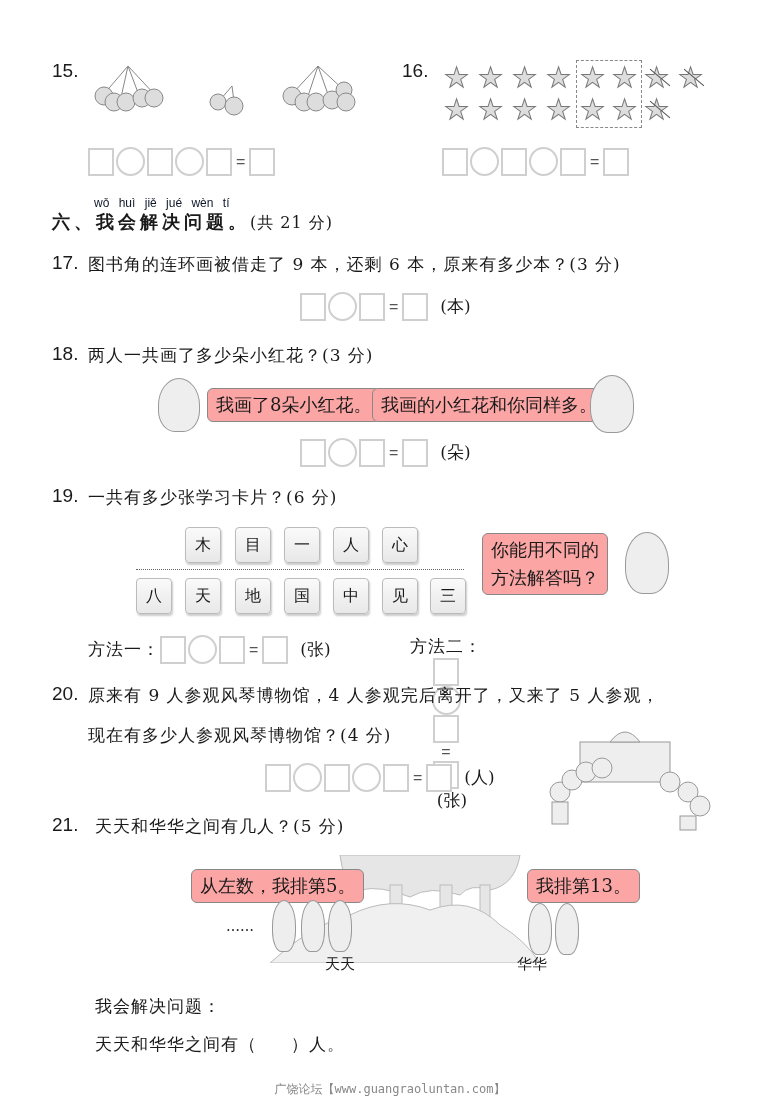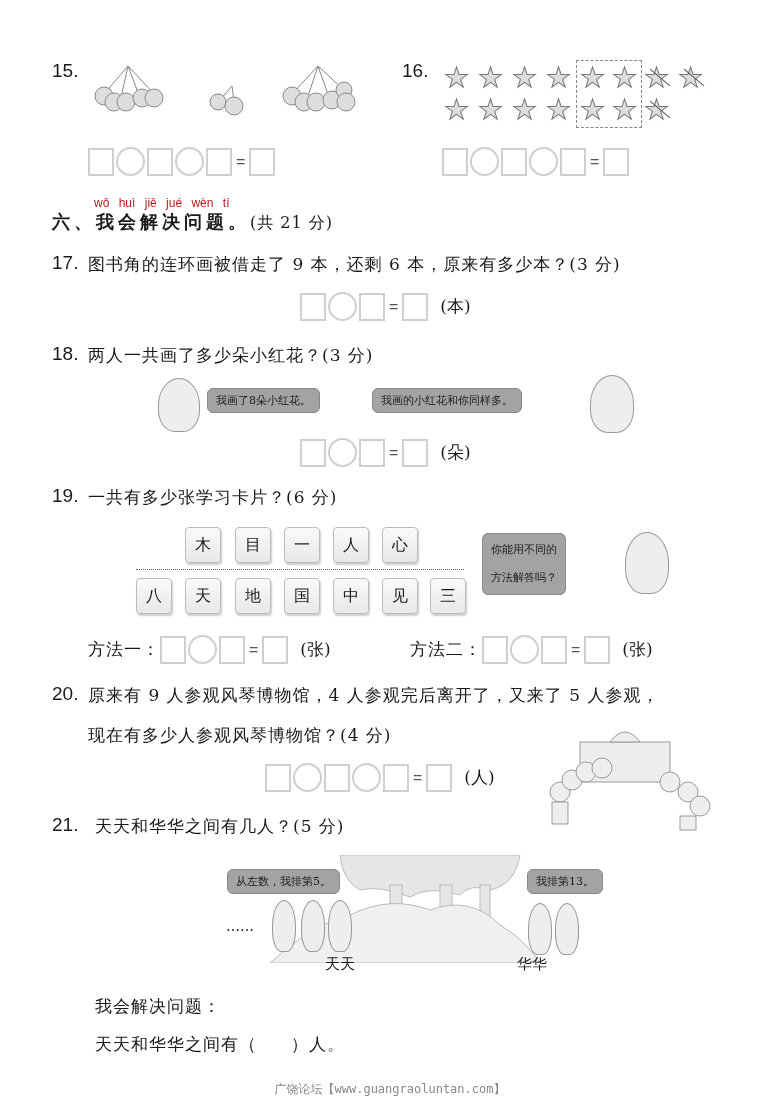--- a/index.html
+++ b/index.html
@@ -5,26 +5,26 @@
   html,body{margin:0;padding:0;background:#fff;}
   body{width:780px;height:1103px;position:relative;overflow:hidden;font-family:"DejaVu Serif","Liberation Serif",serif;color:#1a1a1a;}
   .abs{position:absolute;}
   .qnum{font-family:"Liberation Sans","DejaVu Sans",sans-serif;font-size:19px;font-weight:normal;}
   .qtext{font-size:17px;letter-spacing:1px;}
   .box{display:inline-block;width:26px;height:28px;border:2px solid #cfcfcf;box-sizing:border-box;vertical-align:middle;background:#fff;}
   .circ{display:inline-block;width:29px;height:29px;border:2px solid #cfcfcf;border-radius:50%;box-sizing:border-box;vertical-align:middle;margin:0 2px;}
   .eq{display:inline-block;font-family:"Liberation Sans",sans-serif;font-size:16px;color:#555;margin:0 4px;vertical-align:middle;}
   .unit{display:inline-block;font-size:17px;margin-left:12px;vertical-align:middle;}
   .row{display:flex;align-items:center;}
-  .bubble{border:1.5px solid #888;border-radius:6px;background:#a3a3a3;padding:4px 8px;font-size:11px;white-space:nowrap;}
+  .bubble{border:1.5px solid #888;border-radius:6px;background:#fca5a5;padding:4px 8px;font-size:18px;white-space:nowrap;}
   .card{width:34px;height:34px;border:1px solid #bbb;border-radius:4px;background:linear-gradient(#fafafa,#e8e8e8);box-shadow:1px 2px 2px #ccc;display:flex;align-items:center;justify-content:center;font-size:16px;position:absolute;}
   .star{font-size:28px;color:#ddd;-webkit-text-stroke:1px #777;line-height:1;position:absolute;}
   .cross::after{content:"";position:absolute;left:3px;top:13px;width:26px;border-top:1px solid #555;transform:rotate(40deg);}
   .person{position:absolute;border-radius:50% 50% 40% 40%;background:#eee;border:1px solid #999;}
-  .pinyin{font-family:"Liberation Sans",sans-serif;font-size:12px;color:#b91c1c;}
+  .pinyin{font-family:"Liberation Sans",sans-serif;font-size:12px;color:#0f172a;}
 </style>
 </head>
 <body>
 
 <div class="abs qnum" style="left:52px;top:60px;">15.</div>
 <div class="abs" style="left:90px;top:62px;width:290px;height:60px;">
   <svg width="290" height="60">
     <g fill="#ddd" stroke="#888" stroke-width="1">
       <line x1="38" y1="4" x2="14" y2="32"></line>
         <line x1="38" y1="4" x2="30" y2="40"></line>
@@ -151,21 +151,21 @@
 <div class="person" style="left:625px;top:532px;width:42px;height:60px;"></div>
 <div class="abs row" style="left:88px;top:635px;">
   <span class="qtext">方法一：</span>
   <span class="box"></span>
   <span class="circ"></span>
   <span class="box"></span>
   <span class="eq">=</span>
   <span class="box"></span>
   <span class="unit">(张)</span>
 </div>
-<div class="abs row" style="left:410px;top:635px;">
+<div class="abs row" style="left:410px;top:635px;flex-direction:column;">
   <span class="qtext">方法二：</span>
   <span class="box"></span>
   <span class="circ"></span>
   <span class="box"></span>
   <span class="eq">=</span>
   <span class="box"></span>
   <span class="unit">(张)</span>
 </div>
 
 <div class="abs qnum" style="left:52px;top:683px;">20.</div>
@@ -205,21 +205,21 @@
   <svg width="270" height="108">
     <g fill="#e6e6e6" stroke="#bbb" stroke-width="1">
       <path d="M70 0 H250 Q245 30 220 35 Q200 28 190 40 Q160 30 140 42 Q110 30 90 35 Q72 25 70 0 Z"></path>
       <rect x="120" y="30" width="12" height="40"></rect>
         <rect x="170" y="30" width="12" height="40"></rect>
         <rect x="210" y="30" width="10" height="40"></rect>
       <path d="M0 108 Q40 70 80 60 Q120 40 160 55 Q200 40 230 70 Q255 85 270 108 Z" fill="#f0f0f0"></path>
     </g>
   </svg>
 </div>
-<div class="abs bubble" style="left:191px;top:869px;margin-left:36px;">从左数，我排第5。</div>
+<div class="abs bubble" style="left:191px;top:869px;">从左数，我排第5。</div>
 <div class="abs bubble" style="left:527px;top:869px;">我排第13。</div>
 <div class="abs" style="left:226px;top:918px;font-size:14px;">……</div>
 <div class="person" style="left:272px;top:900px;width:22px;height:50px;"></div>
 <div class="person" style="left:301px;top:900px;width:22px;height:50px;"></div>
 <div class="person" style="left:328px;top:900px;width:22px;height:50px;"></div>
 <div class="person" style="left:528px;top:903px;width:22px;height:50px;"></div>
 <div class="person" style="left:555px;top:903px;width:22px;height:50px;"></div>
 <div class="abs" style="left:325px;top:955px;font-size:15px;">天天</div>
 <div class="abs" style="left:517px;top:955px;font-size:15px;">华华</div>
 <div class="abs qtext" style="left:95px;top:995px;">我会解决问题：</div>

